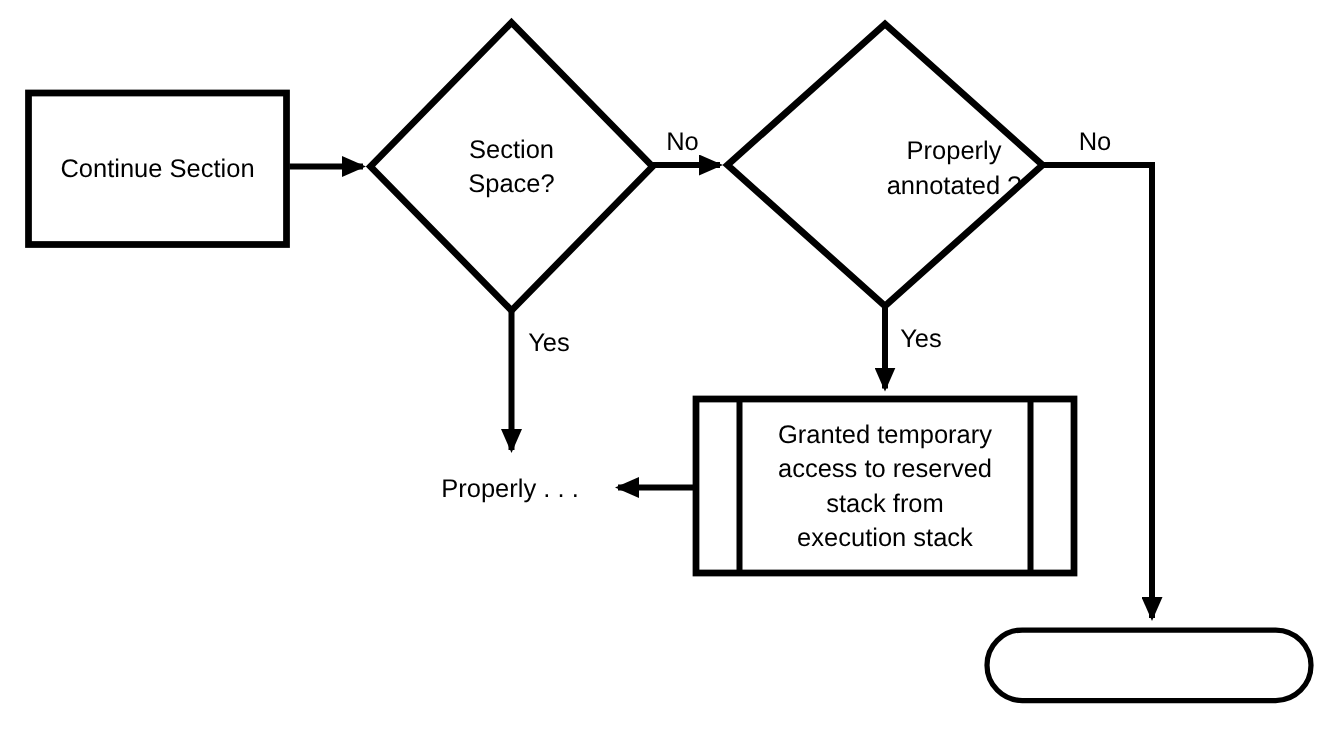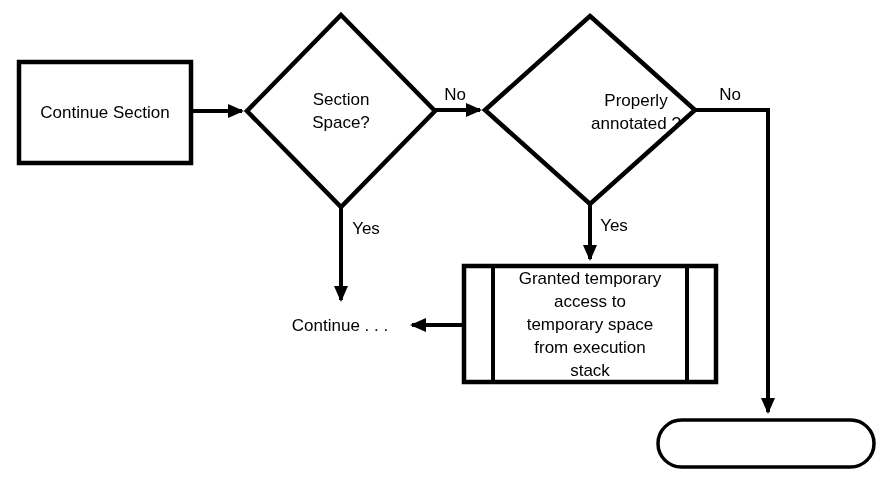--- a/index.html
+++ b/index.html
@@ -74,23 +74,23 @@
 
     <line x1="463" y1="325" x2="412" y2="325" stroke="#000000" stroke-width="4" marker-end="url(#ah)"></line>
   </svg>
 
   <div class="label" style="left:19px; top:62px; width:172px; height:101px;">Continue Section</div>
 
   <div class="label" style="left:301px; top:81px; width:80px; height:60px;">Section Space?</div>
 
   <div class="label" style="left:560px; top:74px; width:96px; height:76px;margin-left:28px;">Properly annotated ?</div>
 
-  <div class="label" style="left:515px; top:267px; width:150px; height:114px;">Granted temporary access to temporary space from execution stack</div>
+  <div class="label" style="left:515px; top:267px; width:150px; height:114px;">Granted temporary access to reserved stack from execution stack</div>
 
-  <div class="label" style="left:278px; top:312px; width:124px; height:26px;">Continue . . .</div>
+  <div class="label" style="left:278px; top:312px; width:124px; height:26px;">Properly . . .</div>
 
 
   <div class="label edge-label" style="left:435px; top:84px; width:40px; height:22px;">No</div>
 
   <div class="label edge-label" style="left:346px; top:218px; width:40px; height:22px;">Yes</div>
 
   <div class="label edge-label" style="left:710px; top:84px; width:40px; height:22px;">No</div>
 
   <div class="label edge-label" style="left:594px; top:215px; width:40px; height:22px;">Yes</div>
 

